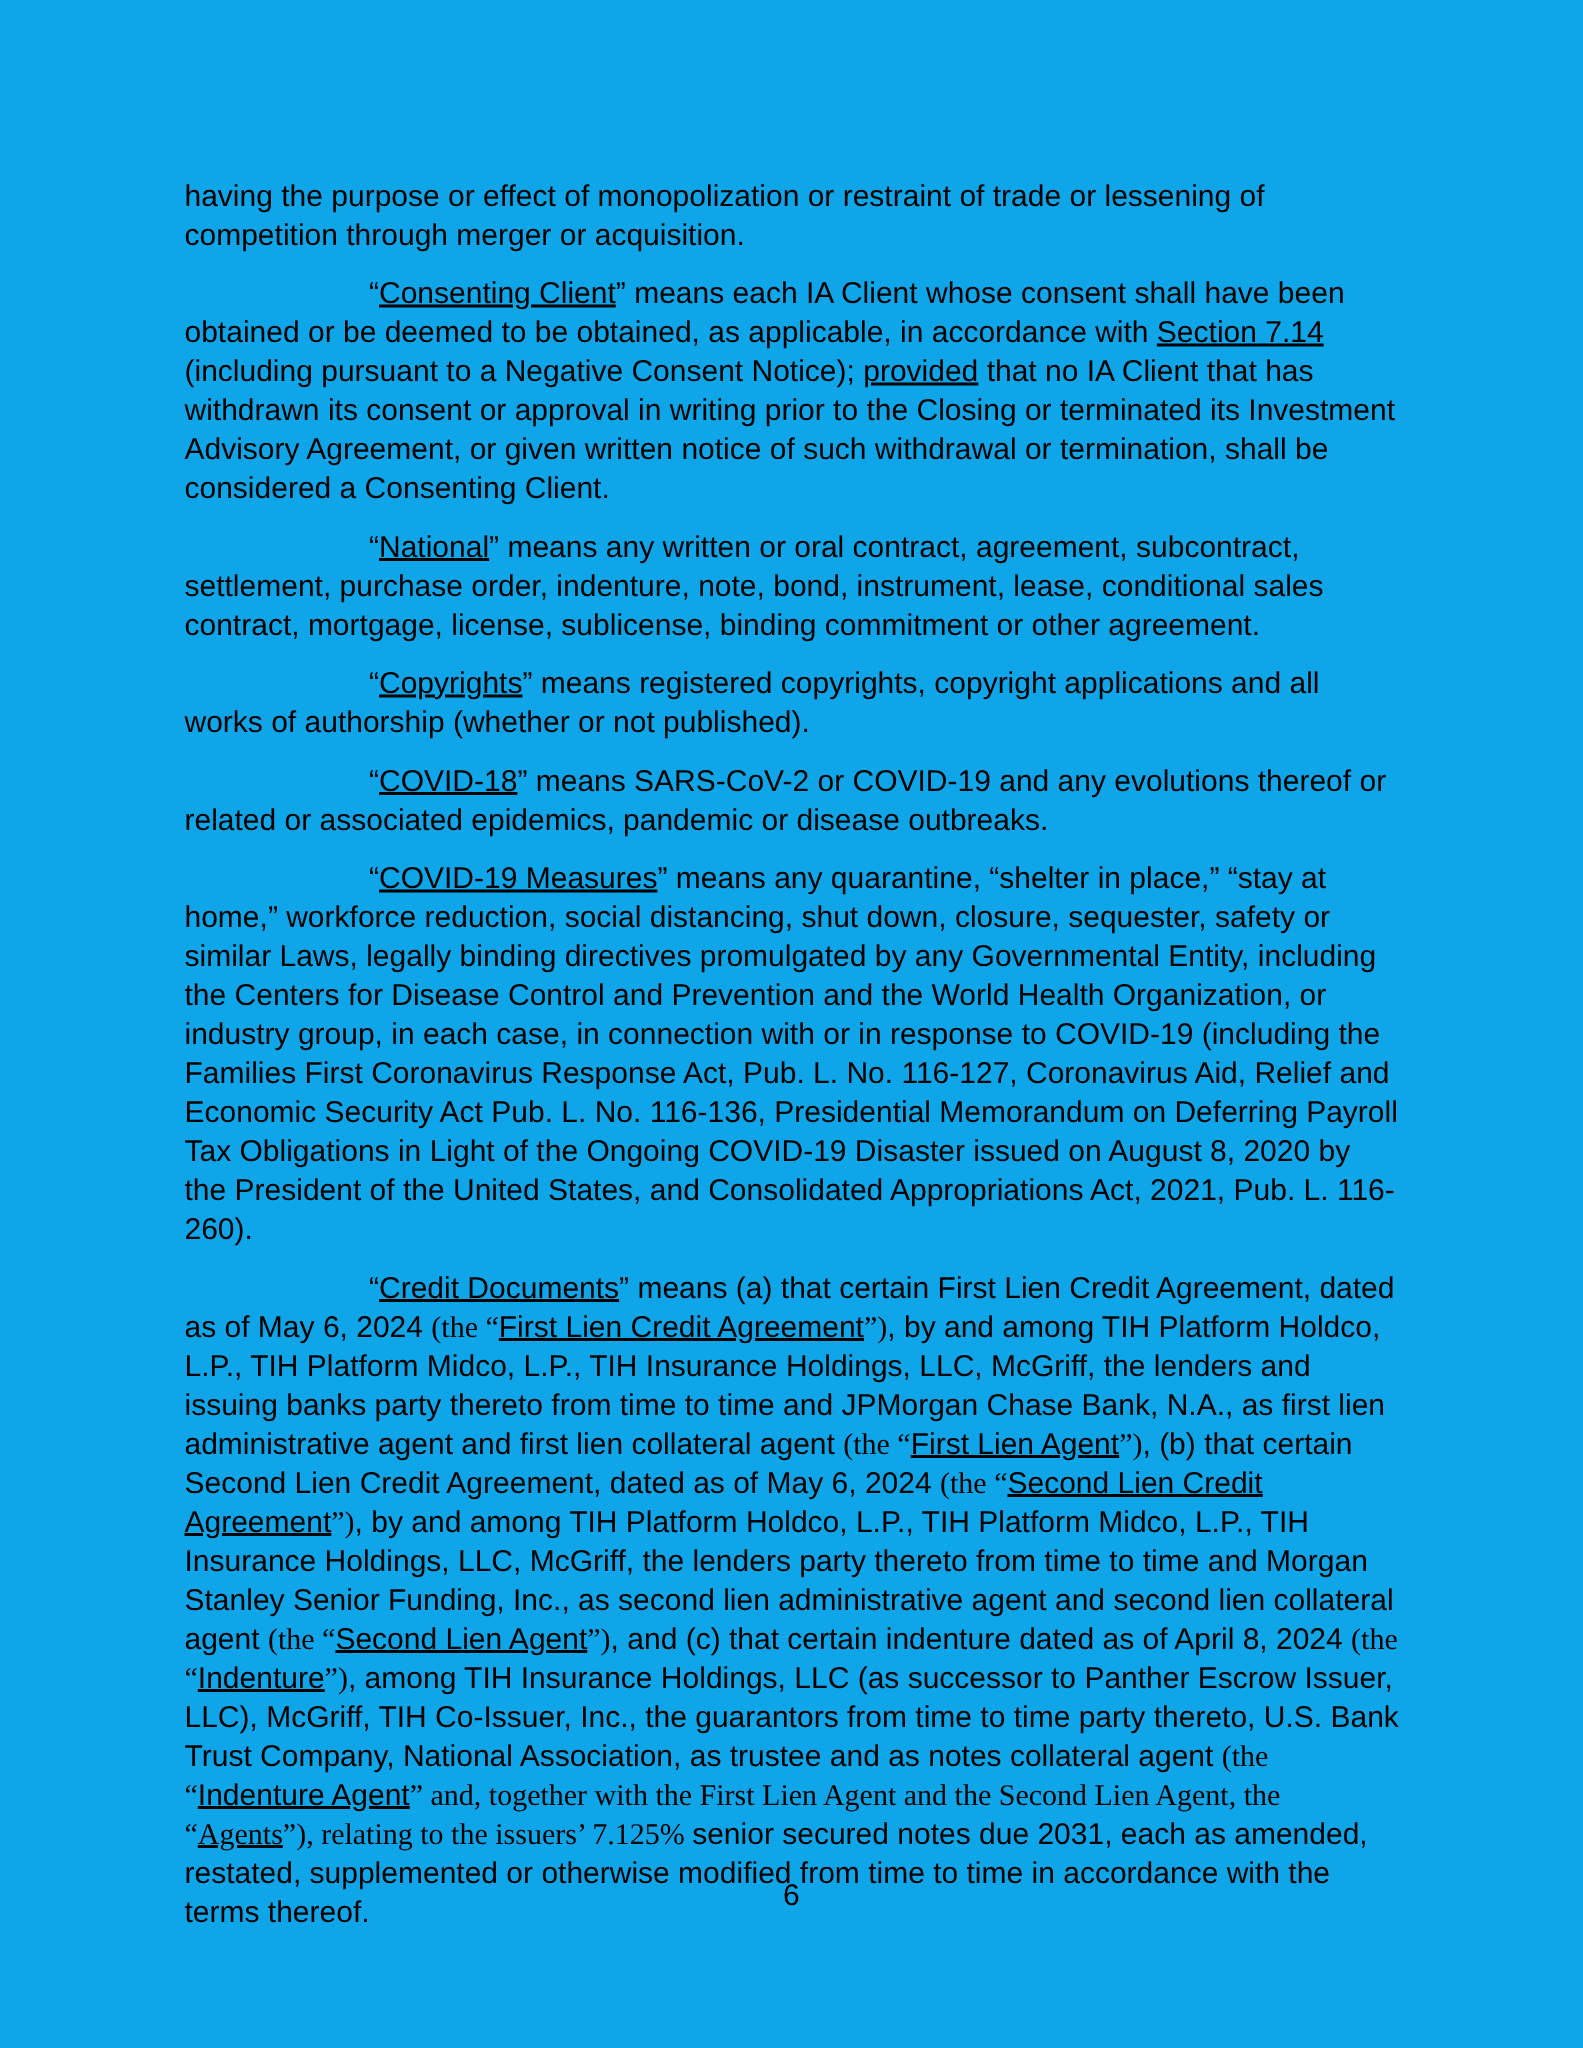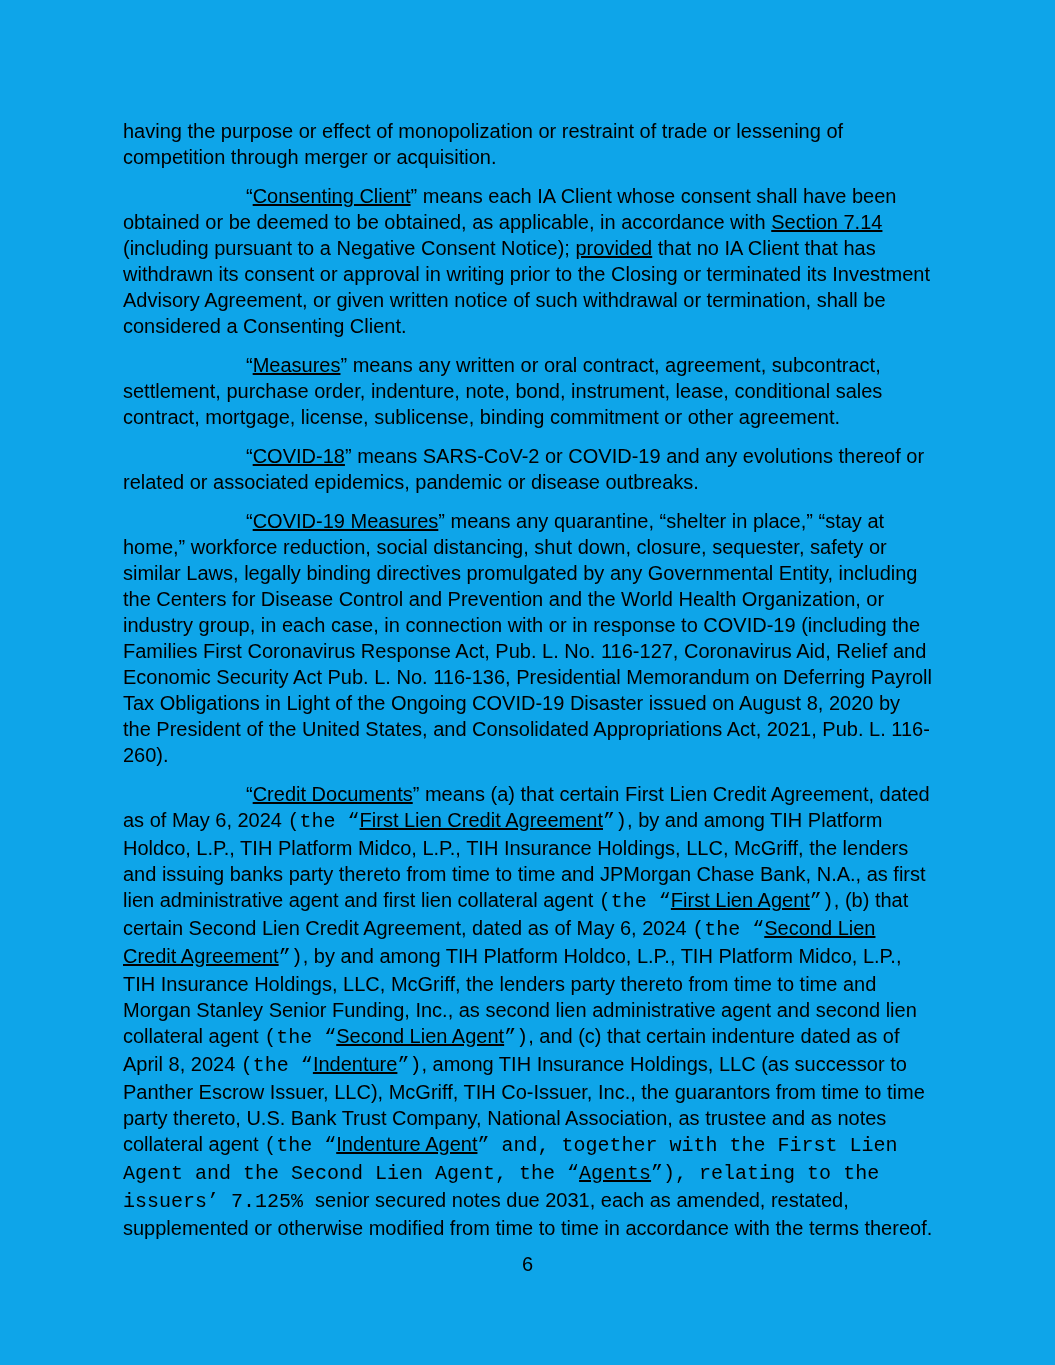--- a/index.html
+++ b/index.html
@@ -30,36 +30,37 @@
     margin: 0 0 13px 0;
     text-indent: 123px;
   }
   .content p.no-indent {
     text-indent: 0;
   }
   .u {
     text-decoration: underline;
   }
   .serif {
-    font-family: Liberation Mono, monospace;
+    font-family: Liberation Serif, serif;
   }
   .page-number {
     position: absolute;
     left: 0;
     width: 100%;
     bottom: 88px;
     text-align: center;
   }
 </style>
 </head>
 <body>
 
 <div class="page">
   <div class="content">
     <p class="no-indent"><span>having the purpose or effect of monopolization or restraint of trade or lessening of competition through merger or acquisition.</span></p>
     <p><span>“</span><span class="u">Consenting Client</span><span>” means each IA Client whose consent shall have been obtained or be deemed to be obtained, as applicable, in accordance with </span><span class="u">Section 7.14</span><span> (including pursuant to a Negative Consent Notice); </span><span class="u">provided</span><span> that no IA Client that has withdrawn its consent or approval in writing prior to the Closing or terminated its Investment Advisory Agreement, or given written notice of such withdrawal or termination, shall be considered a Consenting Client.</span></p>
-    <p><span>“</span><span class="u">Measures</span><span>” means any written or oral contract, agreement, subcontract, settlement, purchase order, indenture, note, bond, instrument, lease, conditional sales contract, mortgage, license, sublicense, binding commitment or other agreement.</span></p>
+    <p><span>“</span><span class="u">National</span><span>” means any written or oral contract, agreement, subcontract, settlement, purchase order, indenture, note, bond, instrument, lease, conditional sales contract, mortgage, license, sublicense, binding commitment or other agreement.</span></p>
+    <p><span>“</span><span class="u">Copyrights</span><span>” means registered copyrights, copyright applications and all works of authorship (whether or not published).</span></p>
     <p><span>“</span><span class="u">COVID-18</span><span>” means SARS-CoV-2 or COVID-19 and any evolutions thereof or related or associated epidemics, pandemic or disease outbreaks.</span></p>
     <p><span>“</span><span class="u">COVID-19 Measures</span><span>” means any quarantine, “shelter in place,” “stay at home,” workforce reduction, social distancing, shut down, closure, sequester, safety or similar Laws, legally binding directives promulgated by any Governmental Entity, including the Centers for Disease Control and Prevention and the World Health Organization, or industry group, in each case, in connection with or in response to COVID-19 (including the Families First Coronavirus Response Act, Pub. L. No. 116-127, Coronavirus Aid, Relief and Economic Security Act Pub. L. No. 116-136, Presidential Memorandum on Deferring Payroll Tax Obligations in Light of the Ongoing COVID-19 Disaster issued on August 8, 2020 by the President of the United States, and Consolidated Appropriations Act, 2021, Pub. L. 116-260).</span></p>
     <p><span>“</span><span class="u">Credit Documents</span><span>” means (a) that certain First Lien Credit Agreement, dated as of May 6, 2024 </span><span class="serif">(the “</span><span class="u">First Lien Credit Agreement</span><span class="serif">”)</span><span>, by and among TIH Platform Holdco, L.P., TIH Platform Midco, L.P., TIH Insurance Holdings, LLC, McGriff, the lenders and issuing banks party thereto from time to time and JPMorgan Chase Bank, N.A., as first lien administrative agent and first lien collateral agent </span><span class="serif">(the “</span><span class="u">First Lien Agent</span><span class="serif">”)</span><span>, (b) that certain Second Lien Credit Agreement, dated as of May 6, 2024 </span><span class="serif">(the “</span><span class="u">Second Lien Credit Agreement</span><span class="serif">”)</span><span>, by and among TIH Platform Holdco, L.P., TIH Platform Midco, L.P., TIH Insurance Holdings, LLC, McGriff, the lenders party thereto from time to time and Morgan Stanley Senior Funding, Inc., as second lien administrative agent and second lien collateral agent </span><span class="serif">(the “</span><span class="u">Second Lien Agent</span><span class="serif">”)</span><span>, and (c) that certain indenture dated as of April 8, 2024 </span><span class="serif">(the “</span><span class="u">Indenture</span><span class="serif">”)</span><span>, among TIH Insurance Holdings, LLC (as successor to Panther Escrow Issuer, LLC), McGriff, TIH Co-Issuer, Inc., the guarantors from time to time party thereto, U.S. Bank Trust Company, National Association, as trustee and as notes collateral agent </span><span class="serif">(the “</span><span class="u">Indenture Agent</span><span class="serif">” and, together with the First Lien Agent and the Second Lien Agent, the “</span><span class="u serif">Agents</span><span class="serif">”), relating to the issuers’ 7.125% </span><span>senior secured notes due 2031, each as amended, restated, supplemented or otherwise modified from time to time in accordance with the terms thereof.</span></p>
   </div>
   <div class="page-number">6</div>
 </div>
 
 </body></html>

